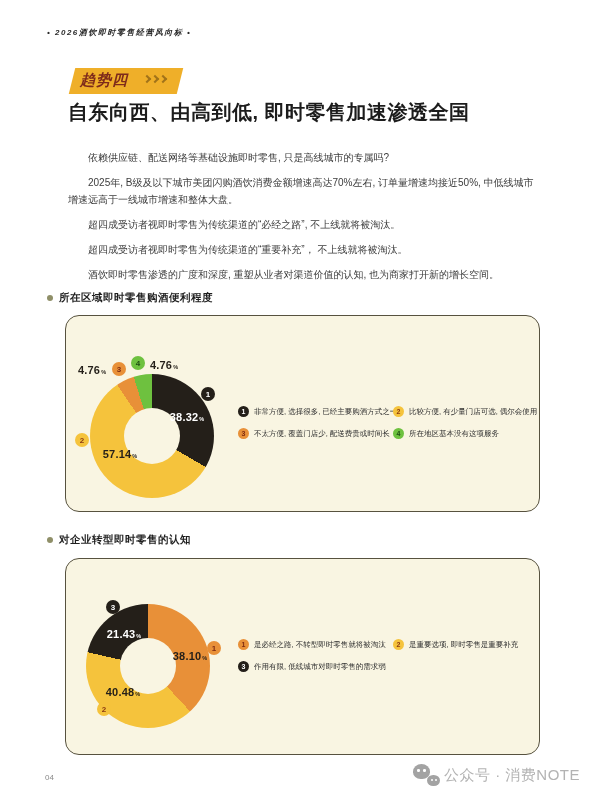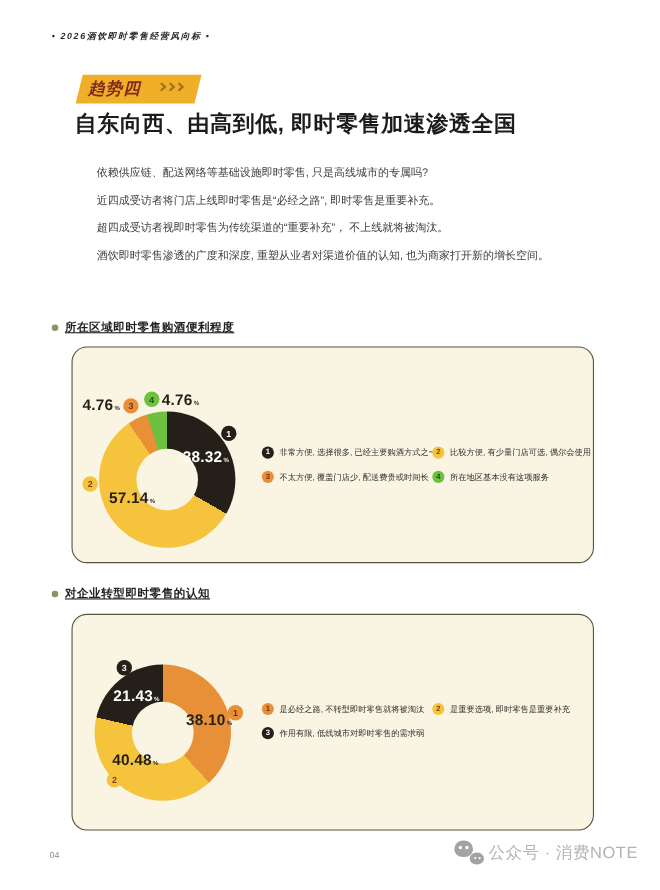--- a/index.html
+++ b/index.html
@@ -16,33 +16,33 @@
   .chevrons { position:absolute; left:76px; top:8px; display:flex; gap:2px; }
   .chevrons i { width:6px; height:6px; border-top:2.5px solid #A1731A; border-right:2.5px solid #A1731A; transform:rotate(45deg); display:block; }
 
   .page-title { position:absolute; left:68px; top:99px; font-size:20px; font-weight:bold; color:#1c1c1c; letter-spacing:0.5px; }
 
   .body-copy { position:absolute; left:68px; top:150px; width:474px; }
   .body-copy p { font-size:10px; line-height:1.65; color:#3c3c3c; text-indent:2em; margin-bottom:8.5px; }
 
   .section-title { position:absolute; left:47px; display:flex; align-items:center; gap:6px; }
   .section-title .dot { width:6px; height:6px; border-radius:50%; background:#8F8F68; }
-  .section-title .txt { font-size:10.5px; font-weight:bold; color:#1f1f1f; letter-spacing:0.5px;text-decoration:underline; }
+  .section-title .txt { font-size:10.5px; font-weight:bold; color:#1f1f1f; letter-spacing:0.5px; }
   .st1 { top:291px; } .st2 { top:533px; }
 
   .panel { position:absolute; left:65px; width:475px; height:197px; background:#F9F5E2; border:1px solid #57523F; border-radius:14px; }
   .panel1 { top:315px; } .panel2 { top:558px; }
 
   .donut-wrap { position:absolute; width:124px; height:124px; }
   .dw1 { left:24px; top:58px; } .dw2 { left:20px; top:45px; }
   .donut { position:absolute; inset:0; border-radius:50%; }
   .donut::after { content:""; position:absolute; left:50%; top:50%; width:56px; height:56px; border-radius:50%; background:#F9F5E2; transform:translate(-50%,-50%); }
 
   .pct { position:absolute; transform:translate(-50%,-50%); white-space:nowrap; z-index:3; }
-  .pct b { font-size:14px; font-weight:bold; letter-spacing:0.2px; }
+  .pct b { font-size:11px; font-weight:bold; letter-spacing:0.2px; }
   .pct i { font-style:normal; font-size:5.5px; font-weight:bold; margin-left:1px; }
   .pct.dark { color:#241F19; } .pct.light { color:#ffffff; }
 
   .mk { position:absolute; transform:translate(-50%,-50%); width:14px; height:14px; border-radius:50%; display:flex; align-items:center; justify-content:center; font-size:8px; font-weight:bold; z-index:4; }
 
   
   .d1p1 { left:97px; top:42px; } .d1m1 { left:118px; top:20px; }
   .d1p2 { left:30px; top:79px; }  .d1m2 { left:-8px; top:66px; }
   .d1p3 { left:2px;  top:-5px; }  .d1m3 { left:29px; top:-5px; }
   .d1p4 { left:74px; top:-10px; } .d1m4 { left:48px; top:-11px; }
@@ -83,21 +83,22 @@
         <i></i>
         <i></i>
         <i></i>
       </span>
   </div>
 
   <h1 class="page-title">自东向西、由高到低, 即时零售加速渗透全国</h1>
 
   <div class="body-copy">
     <p>依赖供应链、配送网络等基础设施即时零售, 只是高线城市的专属吗?</p>
-    <p>近四成受访者将门店上线即时零售是“必经之路”, 即时零售是重要补充。</p>
+    <p>2025年, B级及以下城市美团闪购酒饮消费金额增速高达70%左右, 订单量增速均接近50%, 中低线城市增速远高于一线城市增速和整体大盘。</p>
+    <p>超四成受访者视即时零售为传统渠道的“必经之路”, 不上线就将被淘汰。</p>
     <p>超四成受访者视即时零售为传统渠道的“重要补充”， 不上线就将被淘汰。</p>
     <p>酒饮即时零售渗透的广度和深度, 重塑从业者对渠道价值的认知, 也为商家打开新的增长空间。</p>
   </div>
 
   <div class="section-title st1">
     <span class="dot"></span>
     <span class="txt">所在区域即时零售购酒便利程度</span>
   </div>
 
   <div class="panel panel1">

